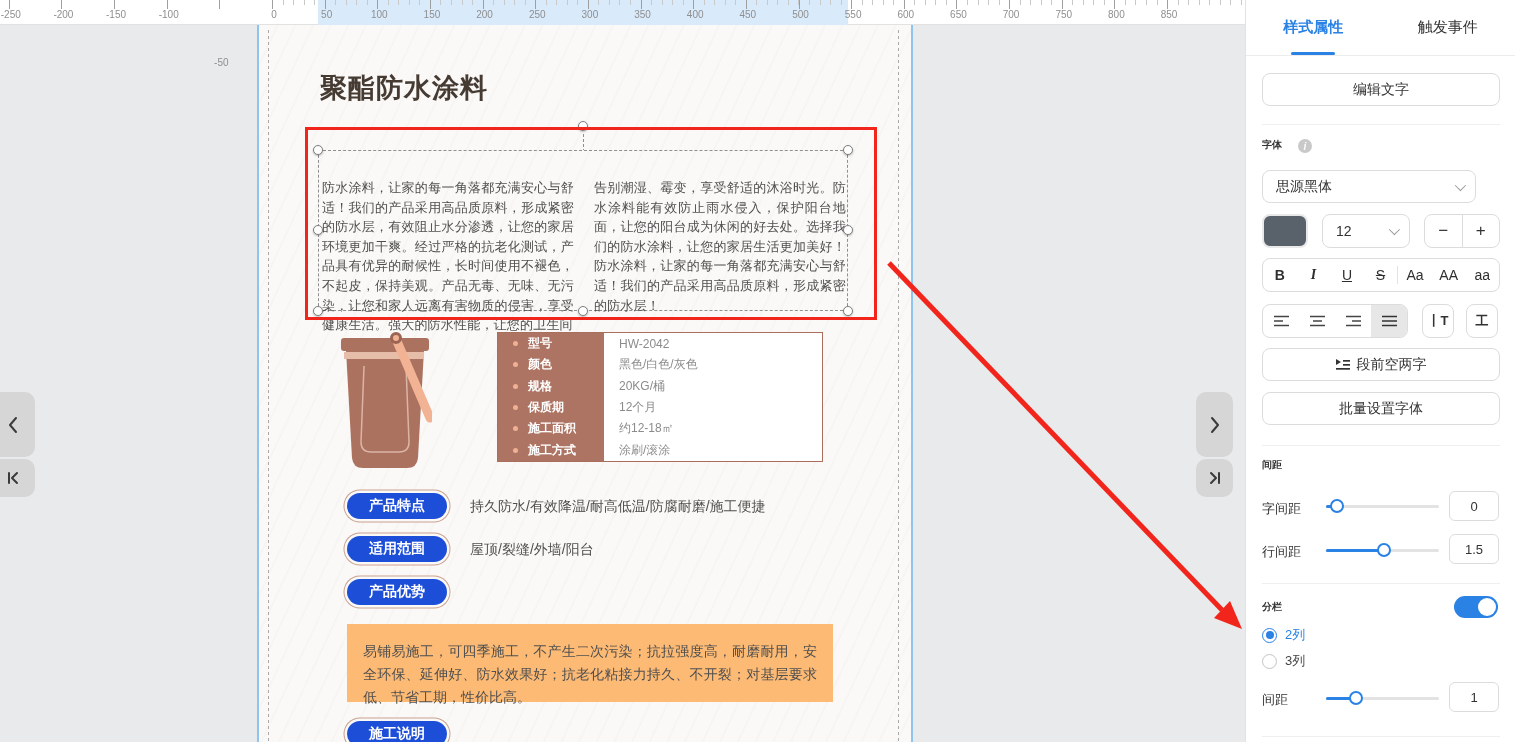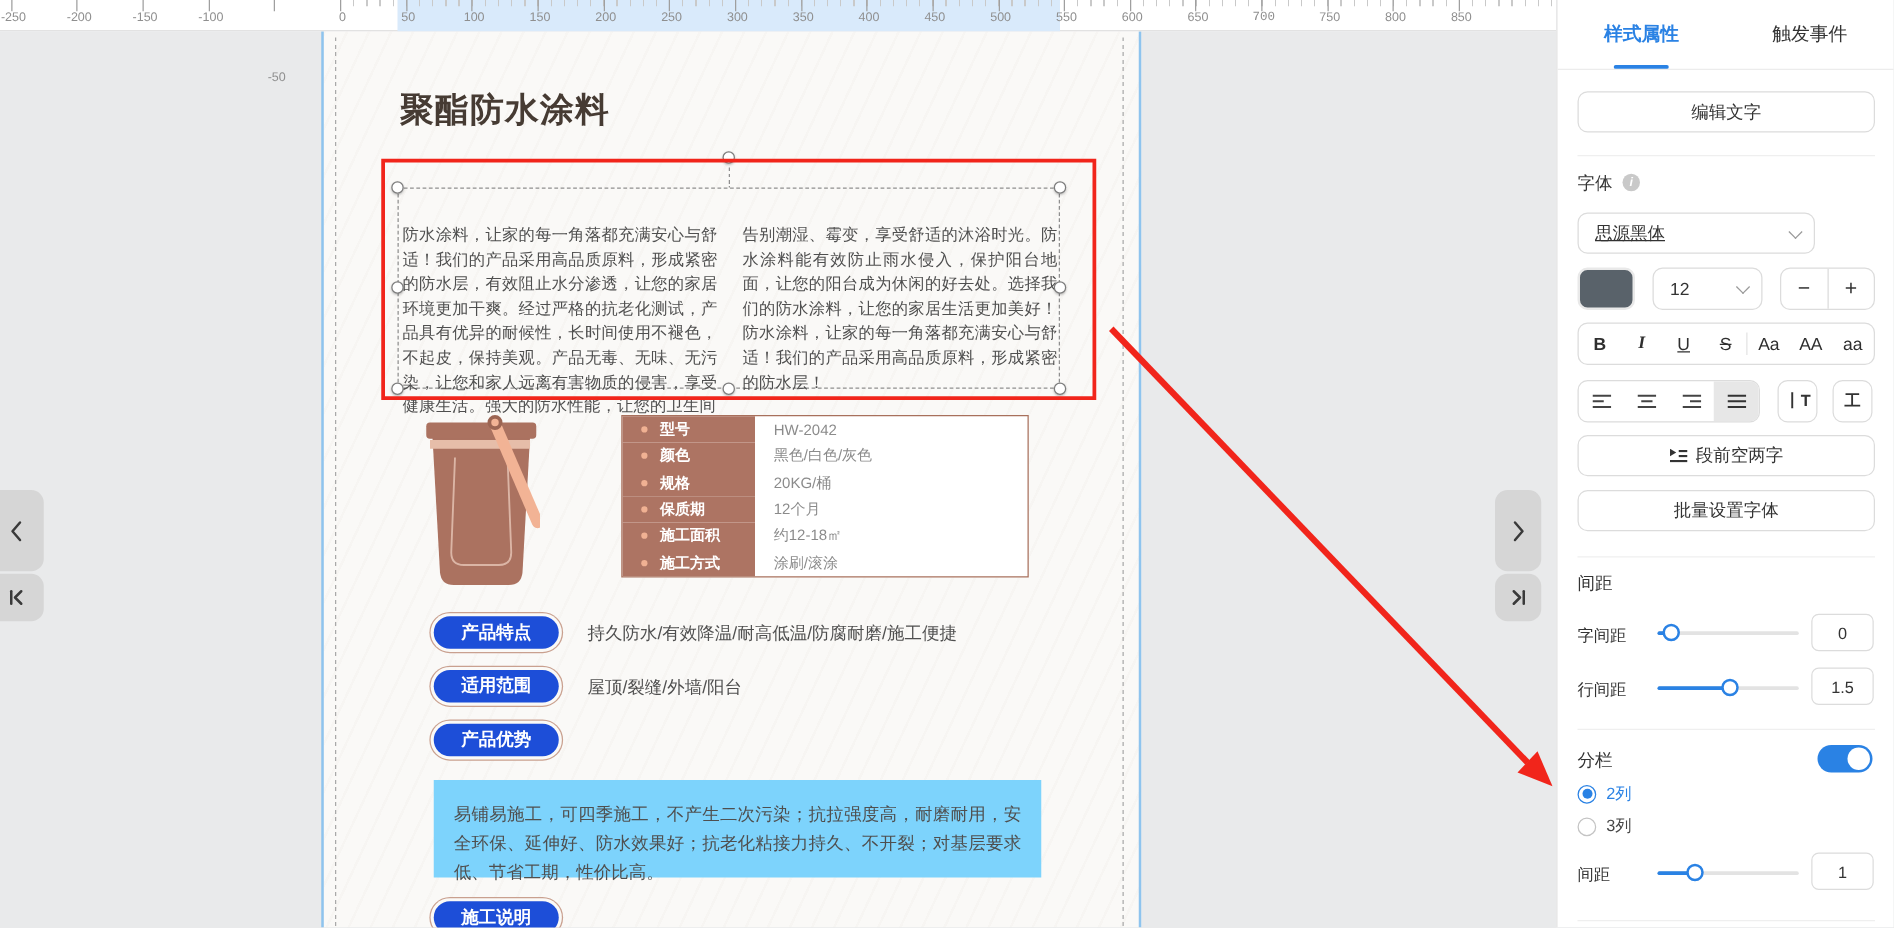--- a/index.html
+++ b/index.html
@@ -53,41 +53,41 @@
   .spec-label { width:106px; background:#ad7463; display:flex; align-items:center; }
   .spec-bullet { width:5px; height:5px; border-radius:50%; background:#f0b193; margin:0 10px 0 15px; }
   .spec-label span { color:#fff; font-size:12px; font-weight:700; }
   .spec-value { flex:1; display:flex; align-items:center; padding-left:15px; font-size:12px; color:#8b8b8b; }
 
   .pill-badge { position:absolute; width:100px; height:26px; background:#1d4ed8; border-radius:13px;
     display:flex; align-items:center; justify-content:center; color:#fff; font-weight:700; font-size:14px;
     box-shadow:0 0 0 2.5px #faf9f7, 0 0 0 3.5px #cfa austin; z-index:6; }
   .pill-badge { box-shadow:0 0 0 2.5px #faf9f7, 0 0 0 3.5px #c9a08f; }
   .badge-text { position:absolute; left:470px; font-size:14px; color:#4f4f4f; z-index:6; }
-  #advantage-box { position:absolute; left:347px; top:624px; width:486px; height:78px; background:#7dd3fc;
+  #advantage-box { position:absolute; left:347px; top:624px; width:486px; height:78px; background:#fdba74;
     padding:16px 16px; font-size:14px; line-height:23px; color:#4f4f4f; text-align:justify; z-index:6; }
 
   
   .nav-btn { position:absolute; background:#d6d6d6; border:none; border-radius:10px; display:flex;
     align-items:center; justify-content:center; cursor:pointer; z-index:20; }
   .nav-btn svg { stroke:#3a3a3a; stroke-width:2; fill:none; stroke-linecap:round; stroke-linejoin:round; }
 
   
   #panel { position:absolute; left:1245px; top:0; width:270px; height:742px; background:#fff;
     border-left:1px solid #e2e2e2; z-index:40; }
   #tabs { position:absolute; left:0; top:0; width:100%; height:56px; display:flex; border-bottom:1px solid #ececec; }
   .tab { flex:1; display:flex; align-items:center; justify-content:center; font-size:15px; color:#333; cursor:pointer; position:relative; }
   .tab.active { color:#2a82e4; font-weight:700; }
   .tab.active::after { content:""; position:absolute; bottom:0; left:50%; transform:translateX(-50%);
     width:44px; height:3px; background:#2a82e4; border-radius:2px; }
 
   .p-btn { position:absolute; left:16px; width:238px; height:33px; background:#fff; border:1px solid #dcdcdc;
     border-radius:8px; display:flex; align-items:center; justify-content:center; font-size:14px; color:#333; cursor:pointer; }
   .p-divider { position:absolute; left:16px; width:238px; height:1px; background:#efefef; }
-  .p-heading { position:absolute; left:16px; font-size:14px; font-weight:400; color:#333; }
+  .p-heading { position:absolute; left:16px; font-size:10px; font-weight:700; color:#333; }
   .info-icon { position:absolute; left:52px; width:14px; height:14px; border-radius:50%; background:#c9c9c9;
     color:#fff; font-size:10px; display:flex; align-items:center; justify-content:center; font-style:italic; font-weight:700; }
 
   .select { position:absolute; border:1px solid #dcdcdc; border-radius:8px; background:#fff; display:flex;
     align-items:center; padding-left:13px; font-size:14px; color:#333; cursor:pointer; }
   .caret { position:absolute; right:12px; width:8px; height:8px; border-right:1.5px solid #999; border-bottom:1.5px solid #999;
     transform:rotate(45deg) translateY(-2px); }
 
   #color-swatch { position:absolute; left:16px; top:214px; width:46px; height:34px; border:2px solid #e9e9e9;
     border-radius:8px; background:#59626a; cursor:pointer; }
@@ -172,21 +172,21 @@
         <div class="tick-label" style="left: 747.85px;">450</div>
         <div class="tick-major" style="left: 798.5px;"></div>
         <div class="tick-label" style="left: 800.5px;">500</div>
         <div class="tick-major" style="left: 851.15px;"></div>
         <div class="tick-label" style="left: 853.15px;">550</div>
         <div class="tick-major" style="left: 903.8px;"></div>
         <div class="tick-label" style="left: 905.8px;">600</div>
         <div class="tick-major" style="left: 956.45px;"></div>
         <div class="tick-label" style="left: 958.45px;">650</div>
         <div class="tick-major" style="left: 1009.1px;"></div>
-        <div class="tick-label" style="left: 1011.1px; font-family: Liberation Mono, monospace;">700</div>
+        <div class="tick-label" style="left: 1011.1px;">700</div>
         <div class="tick-major" style="left: 1061.75px;"></div>
         <div class="tick-label" style="left: 1063.75px;">750</div>
         <div class="tick-major" style="left: 1114.4px;"></div>
         <div class="tick-label" style="left: 1116.4px;">800</div>
         <div class="tick-major" style="left: 1167.05px;"></div>
         <div class="tick-label" style="left: 1169.05px;">850</div>
       </div>
   </div>
 
   <div id="ws-left"></div>
@@ -306,21 +306,21 @@
       <div class="tab active">样式属性</div>
       <div class="tab">触发事件</div>
     </div>
 
     <button class="p-btn" style="top:73px;">编辑文字</button>
     <div class="p-divider" style="top:124px;"></div>
 
     <div class="p-heading" style="top:138px;">字体</div>
     <div class="info-icon" style="top:139px;">i</div>
 
-    <div class="select" style="left:16px;top:170px;width:190px;height:33px;text-decoration:underline;">
+    <div class="select" style="left:16px;top:170px;width:214px;height:33px;">
       <span>思源黑体</span>
       <span class="caret"></span>
     </div>
 
     <div id="color-swatch"></div>
     <div class="select" style="left:76px;top:214px;width:88px;height:34px;">
       <span>12</span>
       <span class="caret"></span>
     </div>
     <div id="stepper">

